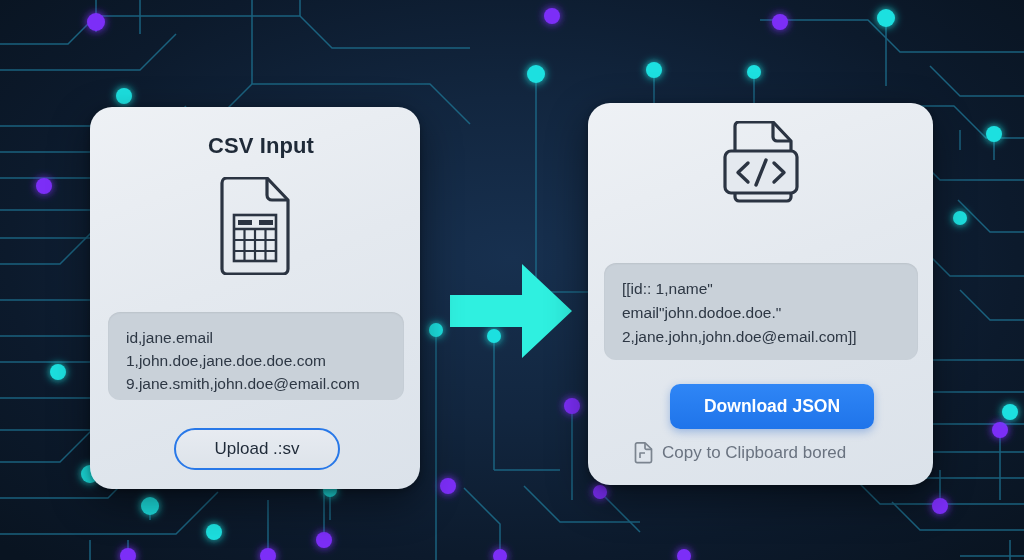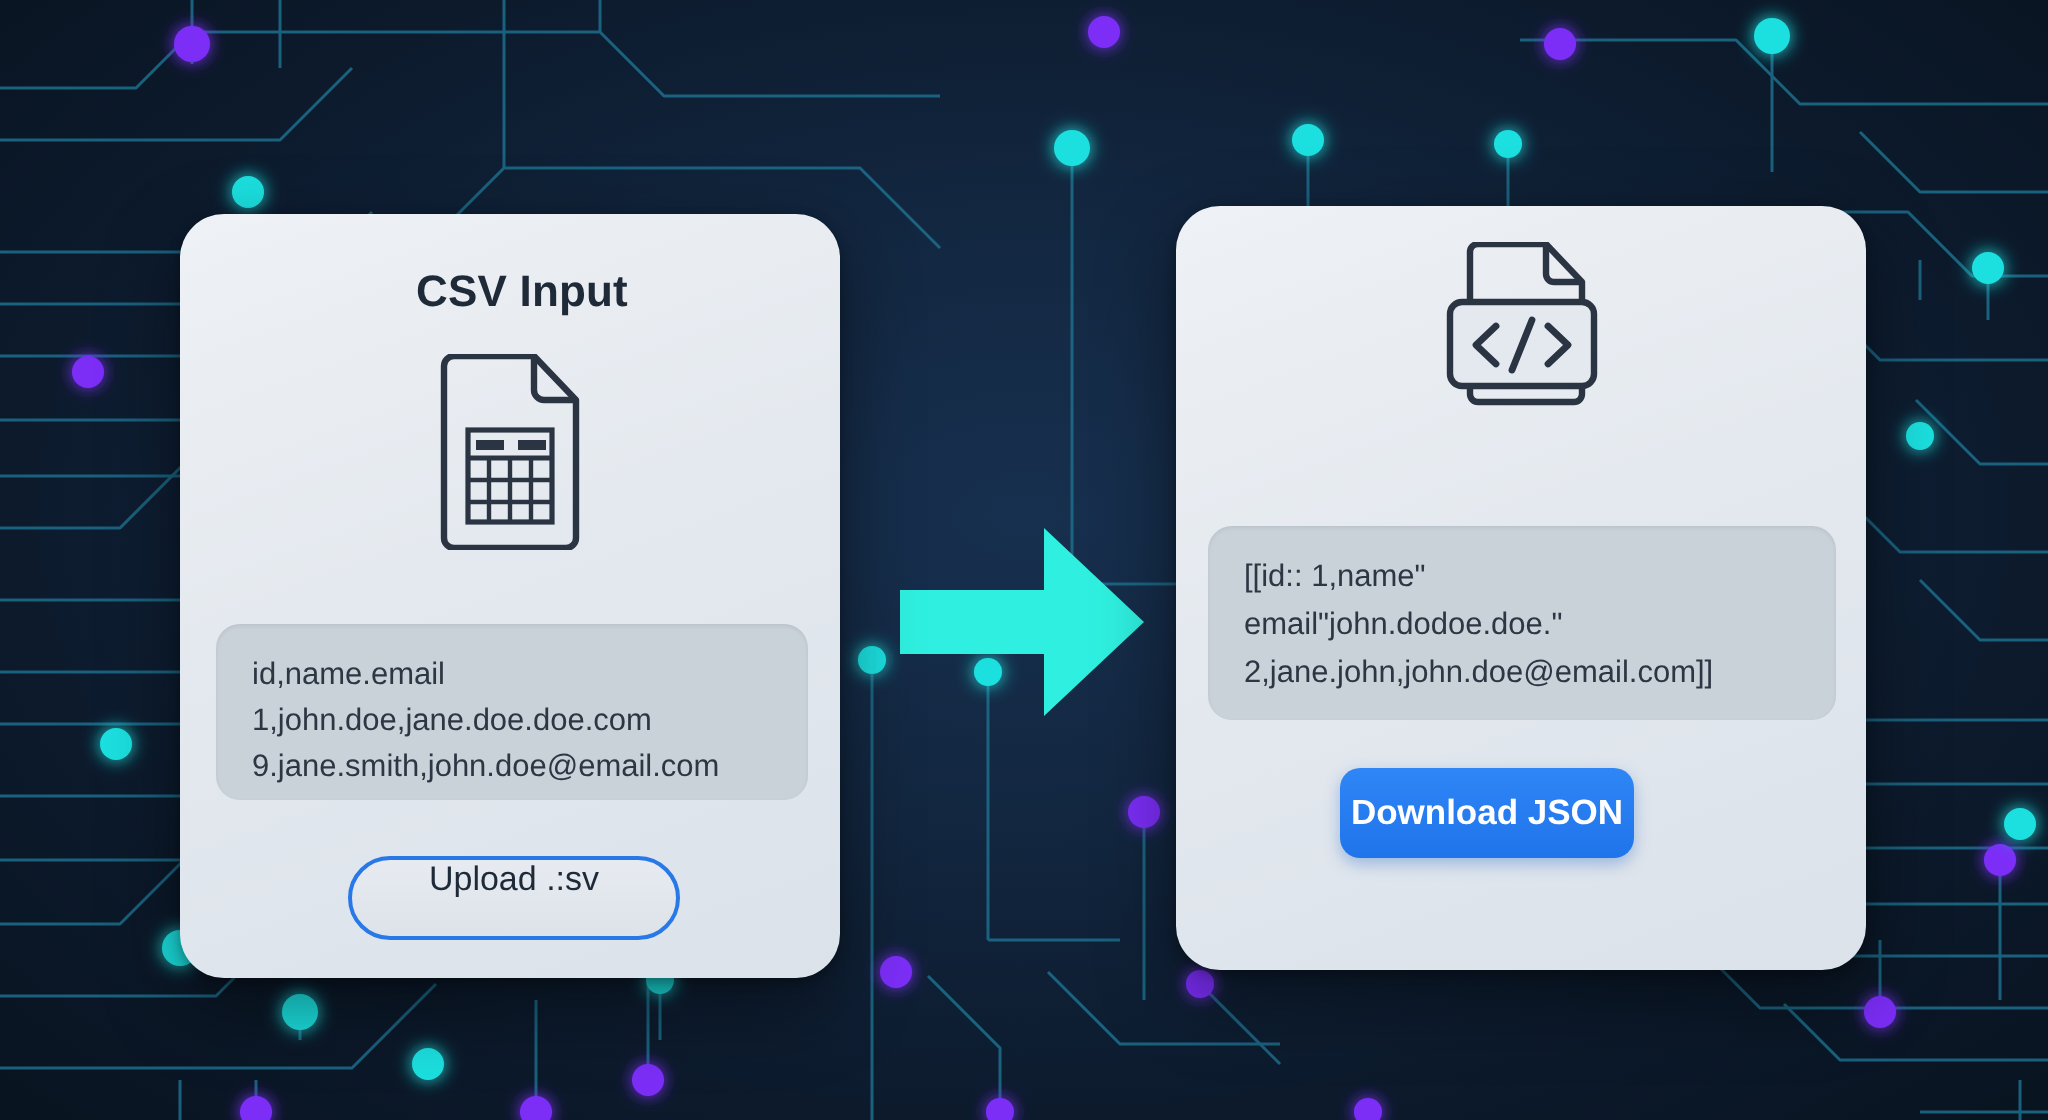--- a/index.html
+++ b/index.html
@@ -62,28 +62,28 @@
   
   #upload-btn {
     position:absolute;
     left:84px; top:321px;
     width:166px; height:42px;
     border-radius:21px;
     border:2px solid #2878e8;
     background:linear-gradient(180deg,#e7ebf1,#dde3ea);
     color:#1f2a38;
     font-size:17px; font-weight:500;
-    display:flex; justify-content:center;
+    display:flex; align-items:center; justify-content:center;
     cursor:pointer;
   }
   
   #download-btn {
     position:absolute;
     left:82px; top:281px;
-    width:147px; height:45px;
+    width:204px; height:45px;
     border-radius:10px;
     background:linear-gradient(180deg,#2f86f6,#1f74ea);
     color:#fff;
     font-size:17.5px; font-weight:bold;
     display:flex; align-items:center; justify-content:center;
     cursor:pointer;
     box-shadow:0 3px 8px rgba(25,95,200,.35);
     text-align:center;
   }
   
@@ -251,21 +251,21 @@
         <line x1="17" y1="74" x2="59" y2="74" stroke="#2b3442" stroke-width="2.2"></line>
         <line x1="27.5" y1="52" x2="27.5" y2="84" stroke="#2b3442" stroke-width="2.2"></line>
         <line x1="38" y1="52" x2="38" y2="84" stroke="#2b3442" stroke-width="2.2"></line>
         <line x1="48.5" y1="52" x2="48.5" y2="84" stroke="#2b3442" stroke-width="2.2"></line>
         <rect x="21" y="43" width="14" height="5" fill="#2b3442"></rect>
         <rect x="42" y="43" width="14" height="5" fill="#2b3442"></rect>
       </svg>
     </div>
 
     <div class="code-panel" id="csv-panel">
-      <div class="code-line">id,name.email</div>
+      <div class="code-line">id,jane.email</div>
       <div class="code-line">1,john.doe,jane.doe.doe.com</div>
       <div class="code-line">9.jane.smith,john.doe@email.com</div>
     </div>
 
     <div id="upload-btn">
       <span>Upload .:sv</span>
     </div>
   </div>
 
   <div class="card" id="card-json">
@@ -284,15 +284,23 @@
     <div class="code-panel" id="json-panel">
       <div class="code-line">[[id:: 1,name"</div>
       <div class="code-line">email"john.dodoe.doe."</div>
       <div class="code-line">2,jane.john,john.doe@email.com]]</div>
     </div>
 
     <div id="download-btn">
       <span>Download JSON</span>
     </div>
 
+    <div id="copy-row">
+      <svg width="19" height="22" viewBox="0 0 19 22">
+        <path d="M1.5 2.5 a1.6 1.6 0 0 1 1.6 -1.6 H11 L17.5 7 V19 a1.6 1.6 0 0 1 -1.6 1.6 H3.1 A1.6 1.6 0 0 1 1.5 19 Z" fill="none" stroke="#7b848f" stroke-width="1.7" stroke-linejoin="round"></path>
+        <path d="M11 1 V6 a1.4 1.4 0 0 0 1.4 1.4 H17.5" fill="none" stroke="#7b848f" stroke-width="1.7" stroke-linejoin="round"></path>
+        <path d="M6 16 V11 H11" fill="none" stroke="#7b848f" stroke-width="1.6" stroke-linejoin="round"></path>
+      </svg>
+      <span id="copy-label">Copy to Clipboard bored</span>
+    </div>
   </div>
 
 </div>
 
 </body></html>

